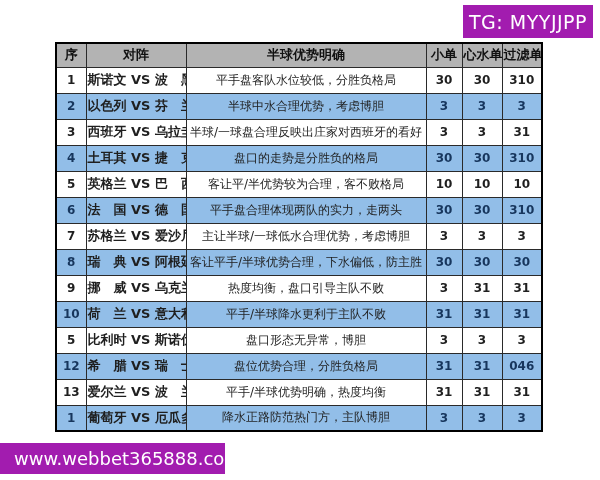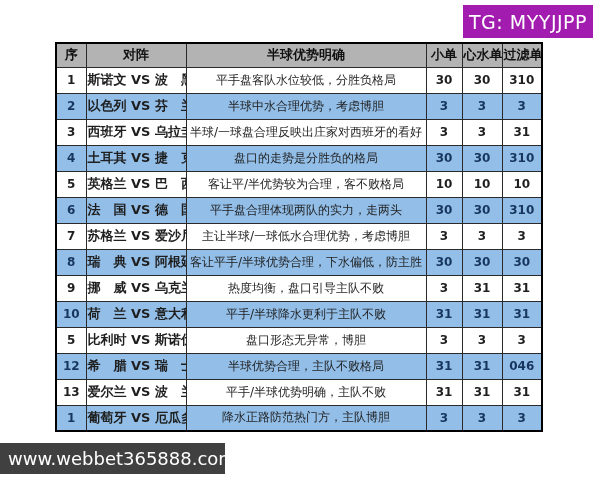--- a/index.html
+++ b/index.html
@@ -7,22 +7,22 @@
     position:relative; width:600px; height:480px; background:#ffffff;
     font-family:"DejaVu Sans","Liberation Sans",sans-serif; overflow:hidden;
   }
   .tg-banner {
     position:absolute; top:5px; right:7px; width:130px; height:33px;
     background:#a21caf; color:#ffffff; display:flex; align-items:center;
     justify-content:center; font-size:19px; letter-spacing:0.5px;
   }
   .site-banner {
     position:absolute; left:0; top:443px; width:225px; height:31px;
-    background:#404040; color:#ffffff; display:flex; align-items:center;
-    padding-left:8px; box-sizing:border-box; font-size:18px;
+    background:#a21caf; color:#ffffff; display:flex; align-items:center;
+    padding-left:14px; box-sizing:border-box; font-size:18px;
   }
   table.tips {
     position:absolute; left:55px; top:42px; width:486px;
     border-collapse:collapse; table-layout:fixed;
     border:2px solid #000000; background:#ffffff;
   }
   .tips th, .tips td {
     border:1px solid #2a2a2a; text-align:center; padding:0 1px;
     overflow:hidden; white-space:nowrap; box-sizing:border-box;
   }
@@ -150,29 +150,29 @@
         <td class="no">5</td>
         <td class="match">比利时 VS 斯诺伐</td>
         <td class="tip">盘口形态无异常，博胆</td>
         <td class="num">3</td>
         <td class="num">3</td>
         <td class="num">3</td>
       </tr>
       <tr class="alt">
         <td class="no">12</td>
         <td class="match">希　腊 VS 瑞　士</td>
-        <td class="tip">半球优势合理，主队不败格局</td>
+        <td class="tip">盘位优势合理，分胜负格局</td>
         <td class="num">31</td>
         <td class="num">31</td>
         <td class="num">046</td>
       </tr>
       <tr>
         <td class="no">13</td>
         <td class="match">爱尔兰 VS 波　兰</td>
-        <td class="tip">平手/半球优势明确，主队不败</td>
+        <td class="tip">平手/半球优势明确，热度均衡</td>
         <td class="num">31</td>
         <td class="num">31</td>
         <td class="num">31</td>
       </tr>
       <tr class="alt">
         <td class="no">1</td>
         <td class="match">葡萄牙 VS 厄瓜多</td>
         <td class="tip">降水正路防范热门方，主队博胆</td>
         <td class="num">3</td>
         <td class="num">3</td>

